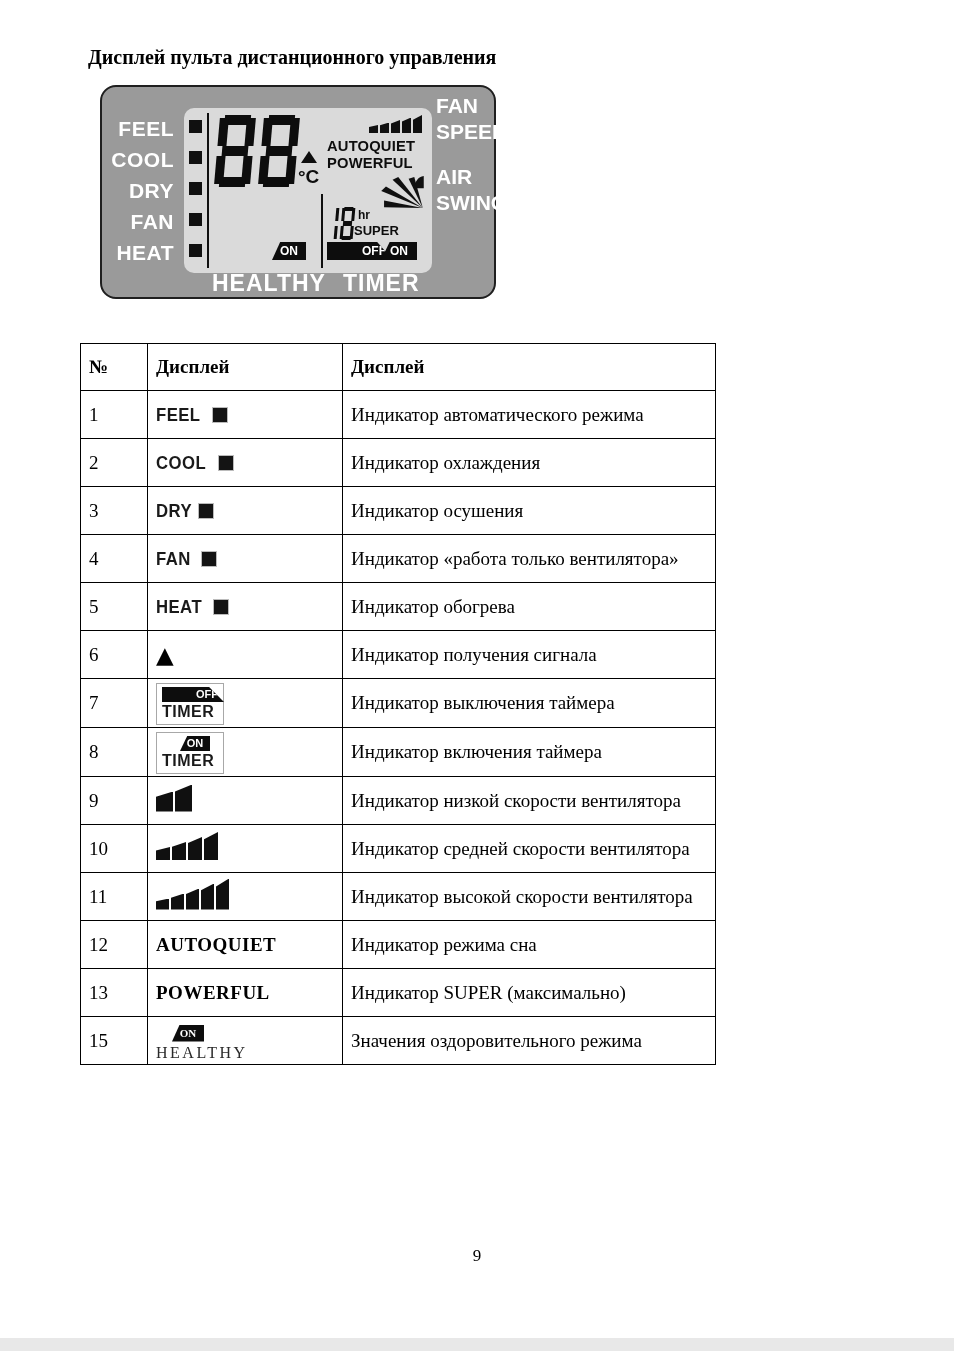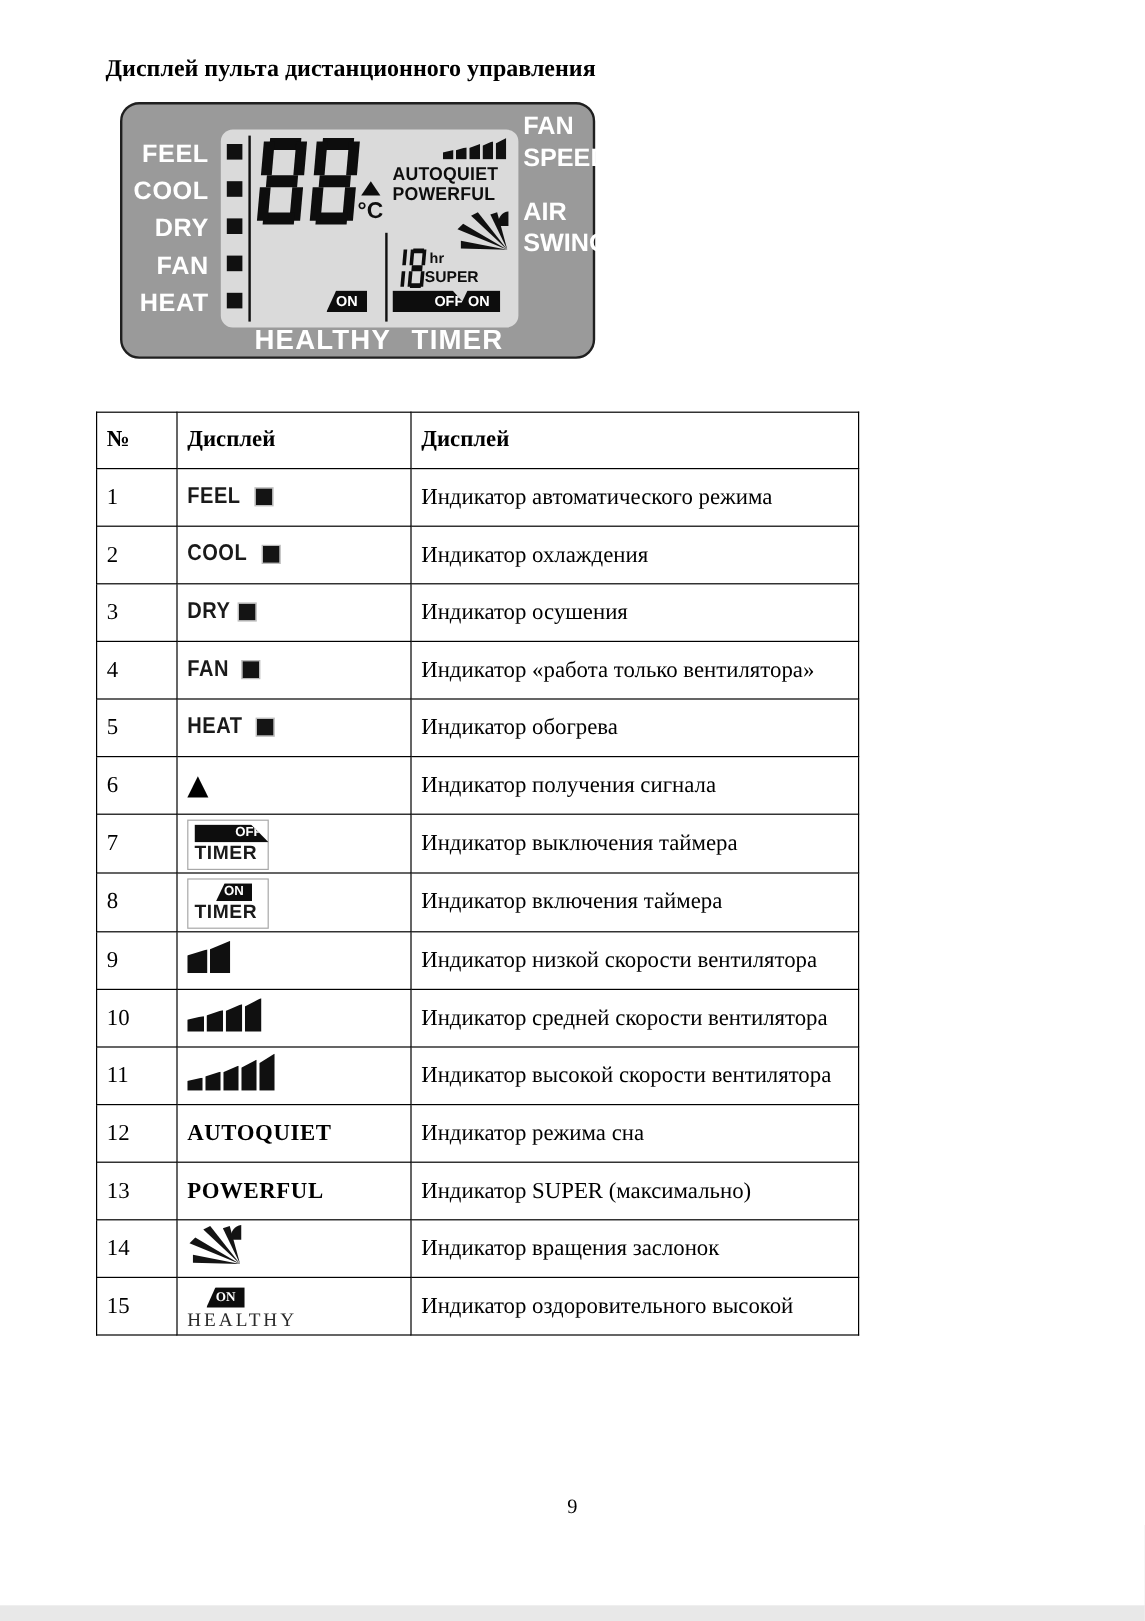--- a/index.html
+++ b/index.html
@@ -327,43 +327,26 @@
         <td class="c-num">12</td>
         <td class="c-sym"><span class="serif-sym">AUTOQUIET</span></td>
         <td class="c-mean">Индикатор режима сна</td>
       </tr>
       <tr>
         <td class="c-num">13</td>
         <td class="c-sym"><span class="serif-sym">POWERFUL</span></td>
         <td class="c-mean">Индикатор SUPER (максимально)</td>
       </tr>
       <tr>
-        <td class="c-num">14</td>
-        <td class="c-sym">
-          <span style="display:inline-block">
-            <svg class="airswing-svg" width="46" height="36" viewBox="0 0 48 36">
-              <g fill="#141414">
-                <path d="M46,34 L5,26 L5,33 Z"></path>
-                <path d="M46,34 L2,16 L7,11 Z"></path>
-                <path d="M46,34 L14,4 L20,1 Z"></path>
-                <path d="M46,34 L31,3 L37,1 Z"></path>
-                <path d="M37,13 C38,5 41,1 47,0 L47,13 Z"></path>
-              </g>
-            </svg>
-          </span>
-        </td>
-        <td class="c-mean">Индикатор вращения заслонок</td>
-      </tr>
-      <tr>
         <td class="c-num">15</td>
         <td class="c-sym">
           <span class="healthy-sym">
             <span class="badge slant-left">ON</span>
             <span class="healthy-word">HEALTHY</span>
           </span>
         </td>
-        <td class="c-mean">Индикатор оздоровительного высокой</td>
+        <td class="c-mean">Значения оздоровительного режима</td>
       </tr>
     </tbody>
   </table>
 
   <div class="page-number">9</div>
 </div>
 
 </body></html>

